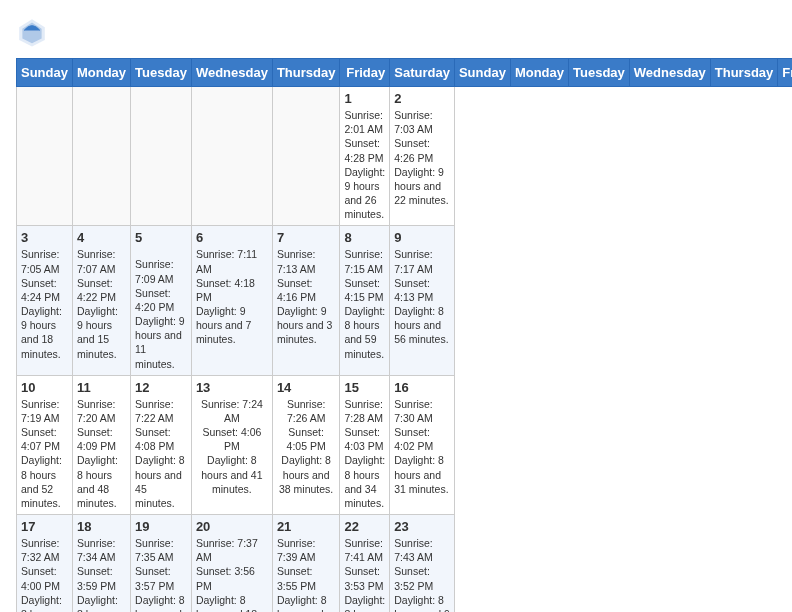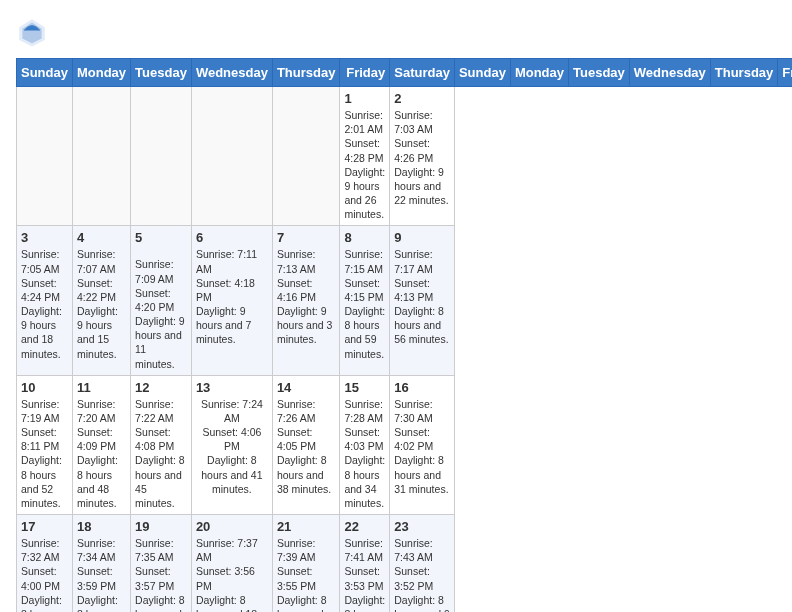--- a/index.html
+++ b/index.html
@@ -196,21 +196,21 @@
           <span class="day-number">9</span>
           <div class="day-info" style="white-space: pre-line;">Sunrise: 7:17 AM
 Sunset: 4:13 PM
 Daylight: 8 hours and 56 minutes.</div>
         </td>
       </tr>
       <tr>
         <td>
           <span class="day-number">10</span>
           <div class="day-info" style="white-space: pre-line;">Sunrise: 7:19 AM
-Sunset: 8:11 PM
+Sunset: 4:07 PM
 Daylight: 8 hours and 52 minutes.</div>
         </td>
         <td>
           <span class="day-number">11</span>
           <div class="day-info" style="white-space: pre-line;">Sunrise: 7:20 AM
 Sunset: 4:09 PM
 Daylight: 8 hours and 48 minutes.</div>
         </td>
         <td>
           <span class="day-number">12</span>
@@ -219,21 +219,21 @@
 Daylight: 8 hours and 45 minutes.</div>
         </td>
         <td>
           <span class="day-number">13</span>
           <div class="day-info" style="white-space: pre-line; text-align: center;">Sunrise: 7:24 AM
 Sunset: 4:06 PM
 Daylight: 8 hours and 41 minutes.</div>
         </td>
         <td>
           <span class="day-number">14</span>
-          <div class="day-info" style="white-space: pre-line;">Sunrise: 7:26 AM
+          <div class="day-info" style="white-space: pre-line; text-align: center;">Sunrise: 7:26 AM
 Sunset: 4:05 PM
 Daylight: 8 hours and 38 minutes.</div>
         </td>
         <td>
           <span class="day-number">15</span>
           <div class="day-info" style="white-space: pre-line;">Sunrise: 7:28 AM
 Sunset: 4:03 PM
 Daylight: 8 hours and 34 minutes.</div>
         </td>
         <td>

